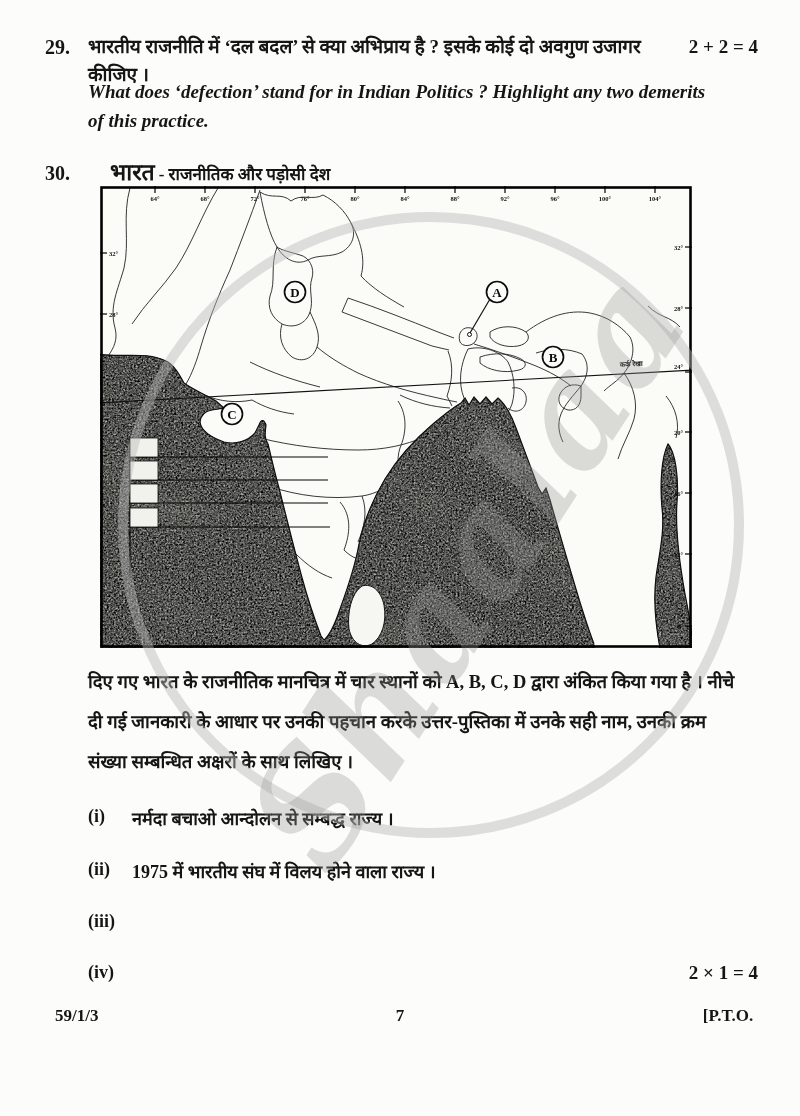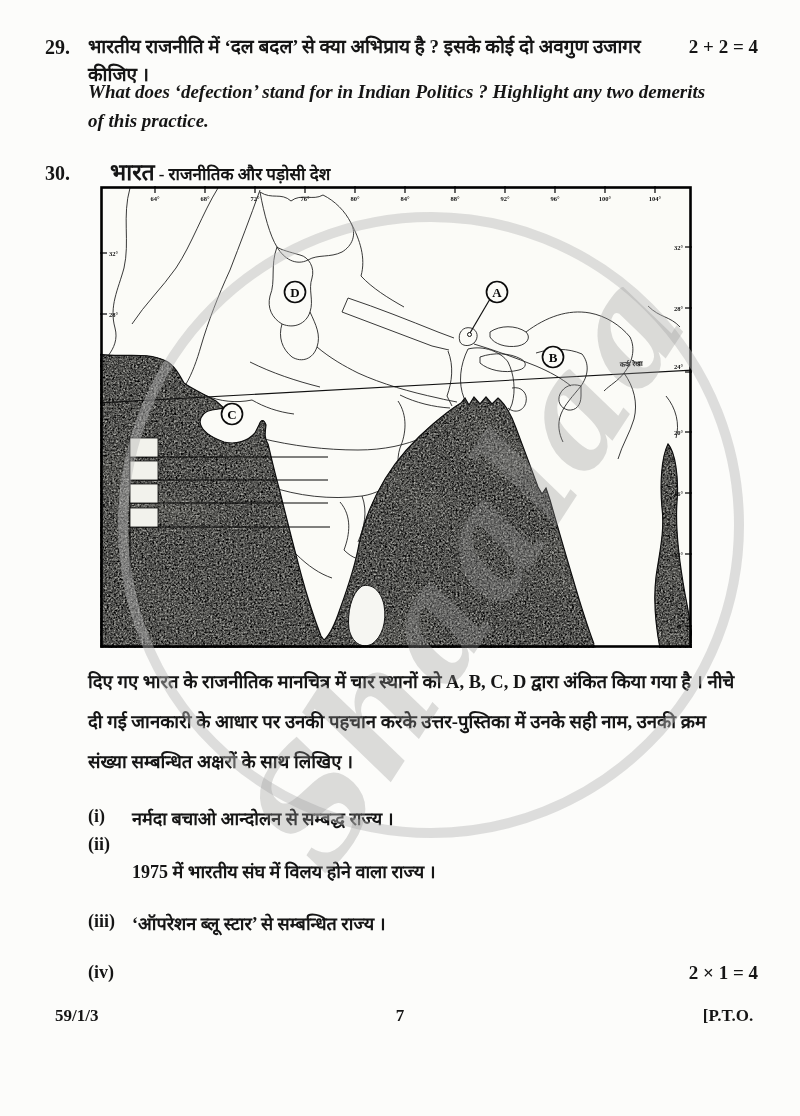--- a/index.html
+++ b/index.html
@@ -201,25 +201,24 @@
   </div>
 
   <div class="wm-circle"></div>
   <div class="wm-text">Shaalaa</div>
 
   <div class="abs instruction" style="left:88px;top:662px;width:652px;">दिए गए भारत के राजनीतिक मानचित्र में चार स्थानों को A, B, C, D द्वारा अंकित किया गया है । नीचे दी गई जानकारी के आधार पर उनकी पहचान करके उत्तर-पुस्तिका में उनके सही नाम, उनकी क्रम संख्या सम्बन्धित अक्षरों के साथ लिखिए ।</div>
 
   <div class="abs item-label" style="left:88px;top:806px;">(i)</div>
   <div class="abs item-text" style="left:132px;top:806px;width:540px;">नर्मदा बचाओ आन्दोलन से सम्बद्ध राज्य ।</div>
 
-  <div class="abs item-label" style="left:88px;top:834px;">(ii)</div>
+  <div class="abs item-label" style="left:88px;top:859px;">(ii)</div>
   <div class="abs item-text" style="left:132px;top:859px;width:540px;">1975 में भारतीय संघ में विलय होने वाला राज्य ।</div>
 
   <div class="abs item-label" style="left:88px;top:911px;">(iii)</div>
-  <div class="abs item-text" style="left:132px;top:911px;width:540px;">‘ऑपरेशन ब्लू स्टार’ से सम्बन्धित राज्य ।</div>
 
   <div class="abs item-label" style="left:88px;top:962px;">(iv)</div>
   <div class="abs marks" style="left:668px;top:962px;width:90px;">2 × 1 = 4</div>
 
   <div class="abs footer-text" style="left:55px;top:1006px;">59/1/3</div>
   <div class="abs footer-text" style="left:0;top:1006px;width:800px;text-align:center;">7</div>
   <div class="abs footer-text" style="left:688px;top:1006px;width:80px;text-align:center;">[P.T.O.</div>
 
 
 </div>

